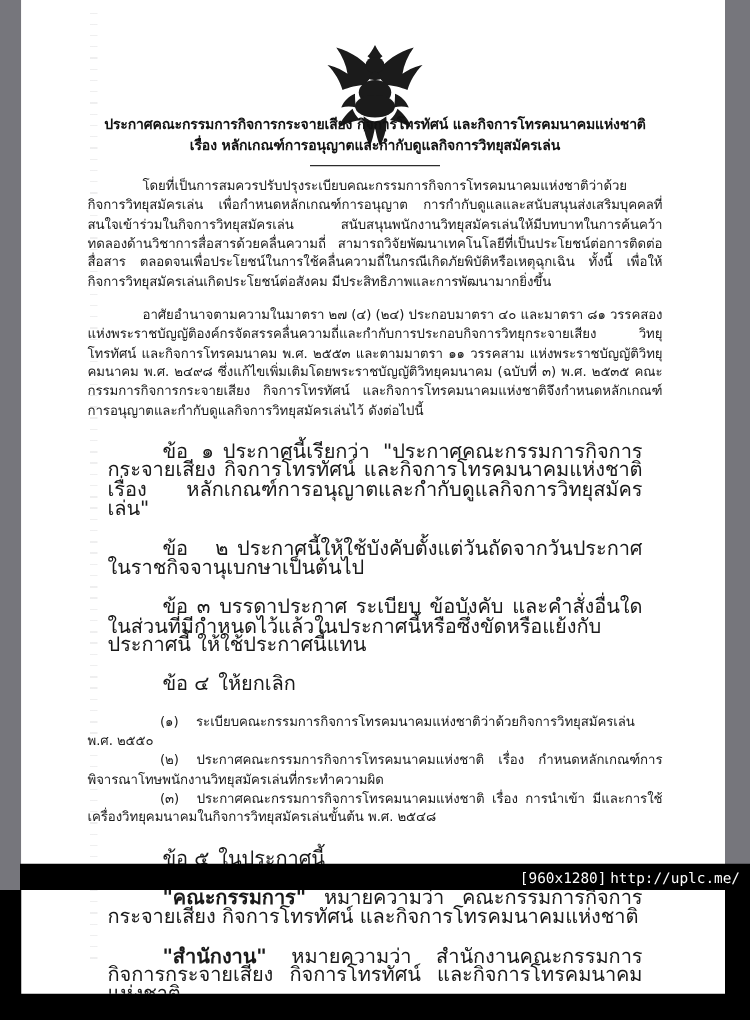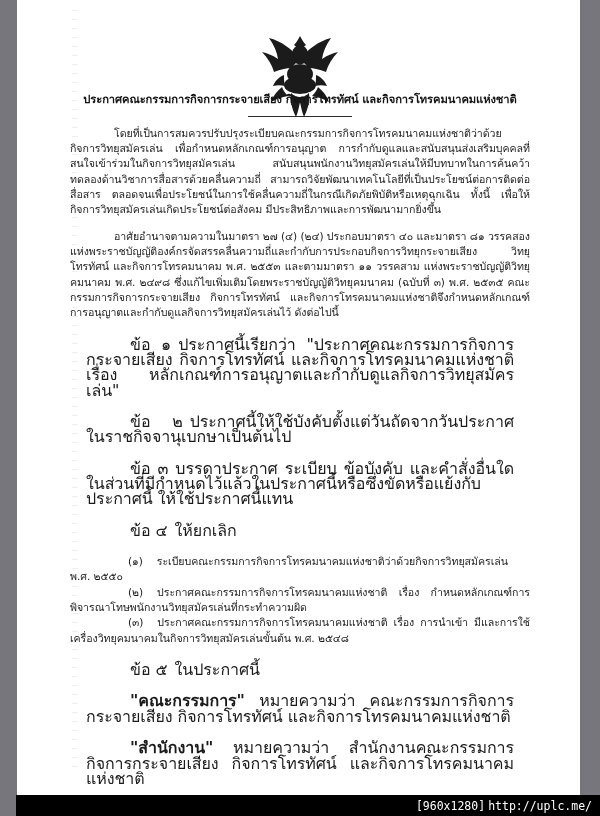--- a/index.html
+++ b/index.html
@@ -11,21 +11,21 @@
     width: 600px;
     height: 816px;
     overflow: hidden;
     font-family: "DejaVu Sans", "Liberation Sans", sans-serif;
   }
 
   
   .viewer {
     position: relative;
     width: 600px;
-    height: 816px;
+    height: 712px;
     background: #ffffff;
   }
 
   .gutter {
     position: absolute;
     top: 0;
     bottom: 0;
     background: #76767c;
   }
   .gutter-left  { left: 0;  width: 17px; }
@@ -226,20 +226,21 @@
             <path d="M30 60 C29 68 31 76 35 84 C37 79 38 74 39 69 C40 74 41 79 43 84
                      C47 76 49 68 48 60 C45 63 42 64 39 64 C36 64 33 63 30 60 Z"></path>
 
             <path d="M32 62 L30 72 L33 72 L34 63 Z"></path>
             <path d="M46 62 L48 72 L45 72 L44 63 Z"></path>
           </g>
         </svg>
       </div>
 
       <div class="doc-title">ประกาศคณะกรรมการกิจการกระจายเสียง กิจการโทรทัศน์ และกิจการโทรคมนาคมแห่งชาติ</div>
+      <div class="doc-subtitle">เรื่อง หลักเกณฑ์การอนุญาตและกำกับดูแลกิจการวิทยุสมัครเล่น</div>
 
       <div class="rule"></div>
 
       <p class="para indent">โดยที่เป็นการสมควรปรับปรุงระเบียบคณะกรรมการกิจการโทรคมนาคมแห่งชาติว่าด้วยกิจการวิทยุสมัครเล่น เพื่อกำหนดหลักเกณฑ์การอนุญาต การกำกับดูแลและสนับสนุนส่งเสริมบุคคลที่สนใจเข้าร่วมในกิจการวิทยุสมัครเล่น สนับสนุนพนักงานวิทยุสมัครเล่นให้มีบทบาทในการค้นคว้า ทดลองด้านวิชาการสื่อสารด้วยคลื่นความถี่ สามารถวิจัยพัฒนาเทคโนโลยีที่เป็นประโยชน์ต่อการติดต่อสื่อสาร ตลอดจนเพื่อประโยชน์ในการใช้คลื่นความถี่ในกรณีเกิดภัยพิบัติหรือเหตุฉุกเฉิน ทั้งนี้ เพื่อให้กิจการวิทยุสมัครเล่นเกิดประโยชน์ต่อสังคม มีประสิทธิภาพและการพัฒนามากยิ่งขึ้น</p>
 
       <p class="para indent">อาศัยอำนาจตามความในมาตรา ๒๗ (๔) (๒๔) ประกอบมาตรา ๔๐ และมาตรา ๘๑ วรรคสอง แห่งพระราชบัญญัติองค์กรจัดสรรคลื่นความถี่และกำกับการประกอบกิจการวิทยุกระจายเสียง วิทยุโทรทัศน์ และกิจการโทรคมนาคม พ.ศ. ๒๕๕๓ และตามมาตรา ๑๑ วรรคสาม แห่งพระราชบัญญัติวิทยุคมนาคม พ.ศ. ๒๔๙๘ ซึ่งแก้ไขเพิ่มเติมโดยพระราชบัญญัติวิทยุคมนาคม (ฉบับที่ ๓) พ.ศ. ๒๕๓๕ คณะกรรมการกิจการกระจายเสียง กิจการโทรทัศน์ และกิจการโทรคมนาคมแห่งชาติจึงกำหนดหลักเกณฑ์การอนุญาตและกำกับดูแลกิจการวิทยุสมัครเล่นไว้ ดังต่อไปนี้</p>
 
 
       <p class="clause">
         <span class="lbl">ข้อ ๑</span><span>ประกาศนี้เรียกว่า  "ประกาศคณะกรรมการกิจการกระจายเสียง กิจการโทรทัศน์ และกิจการโทรคมนาคมแห่งชาติ เรื่อง หลักเกณฑ์การอนุญาตและกำกับดูแลกิจการวิทยุสมัครเล่น"</span>

